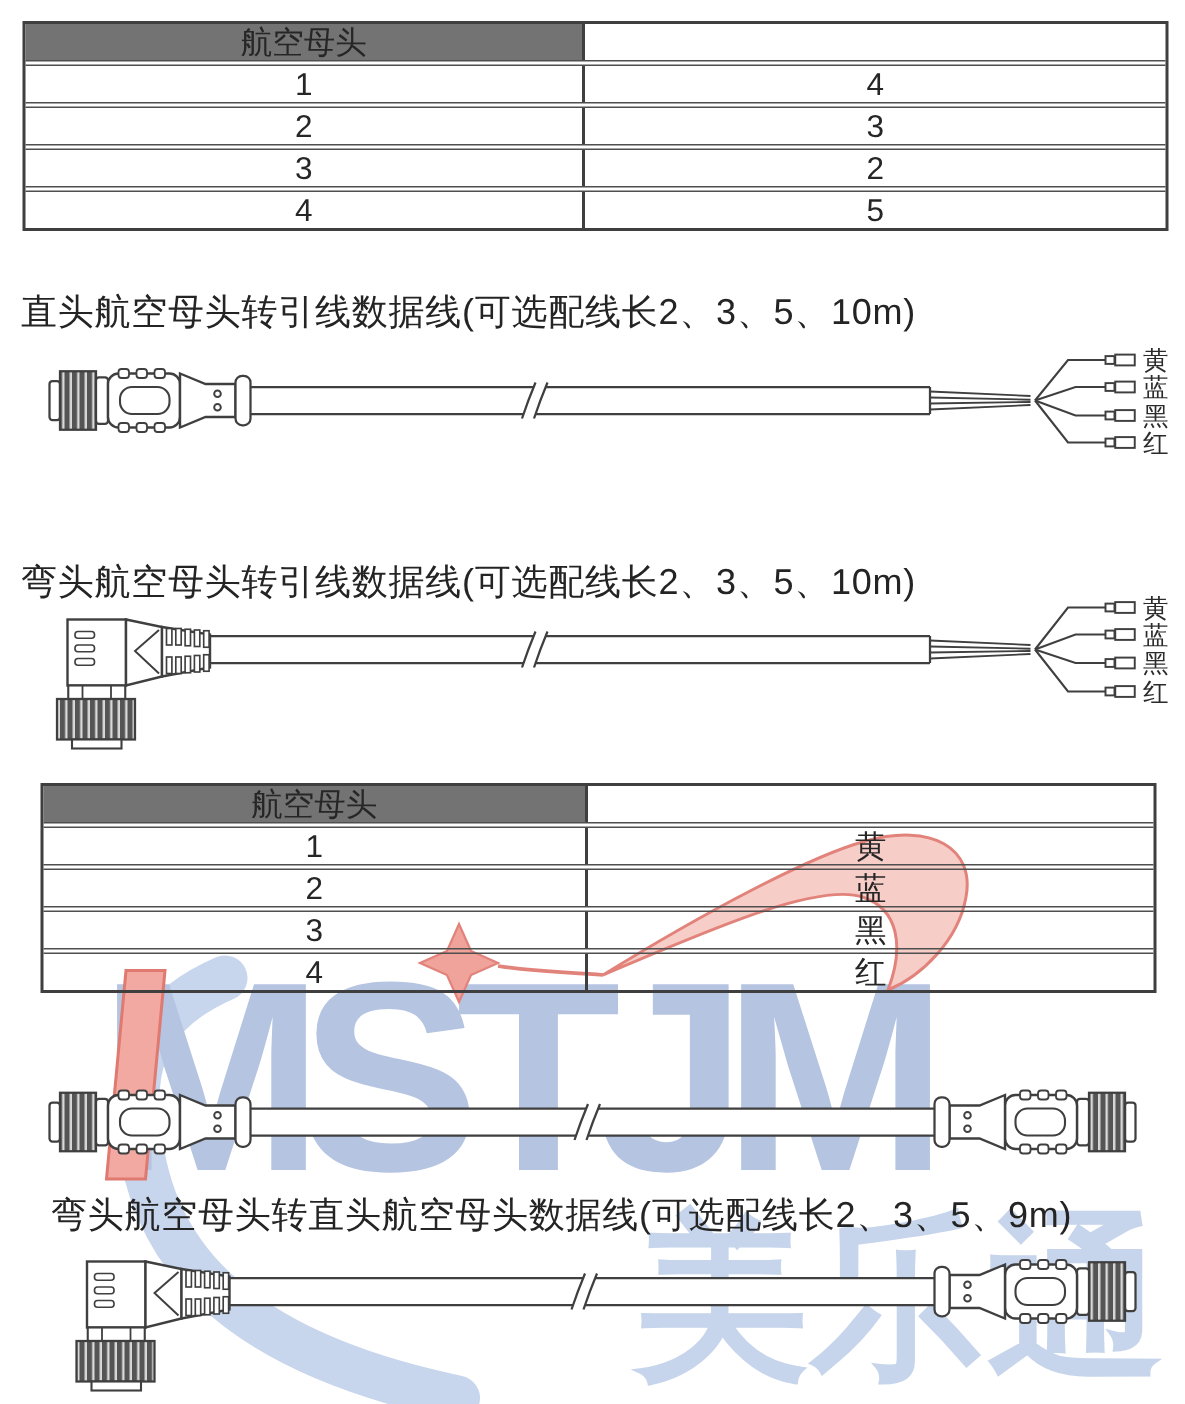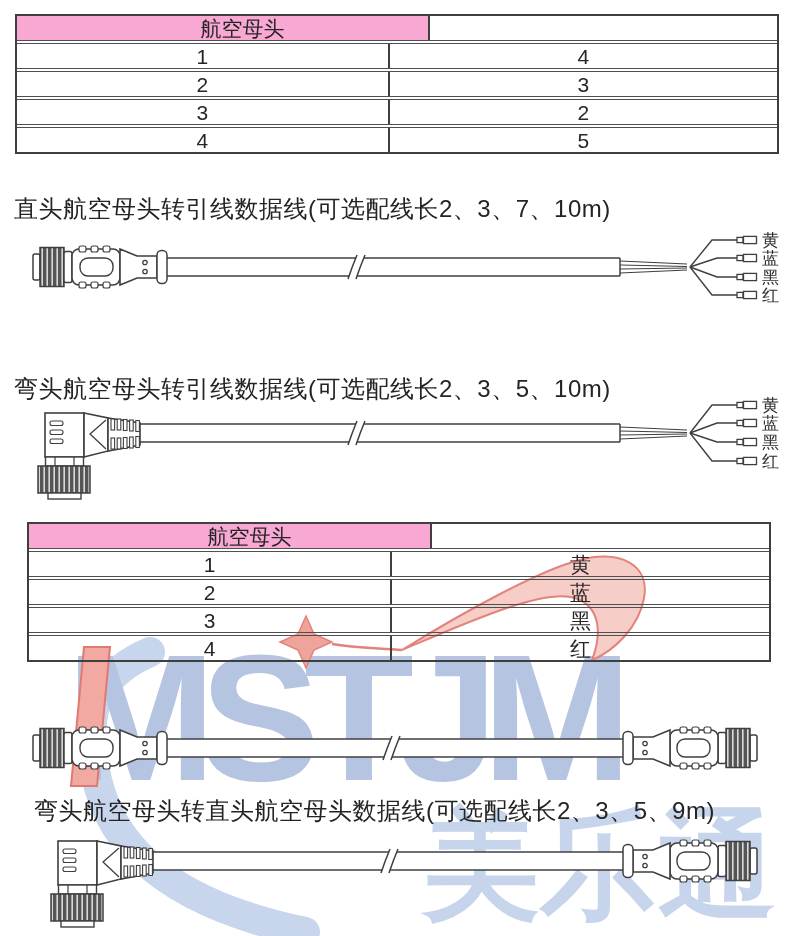--- a/index.html
+++ b/index.html
@@ -12,21 +12,21 @@
 
   
   .tbl { border:2px solid #3f3f3f; }
   .tbl .row { display:flex; }
   .tbl .row + .row { border-top:4px double #4f4f4f; }
   .tbl .cell {
     flex:1; text-align:center; font-size:21px; line-height:23px;
     padding:1px 0 0 0; color:#262626; overflow:hidden; white-space:nowrap;
   }
   .tbl .cell:first-child { flex:0 0 48.8%; border-right:2px solid #3f3f3f; }
-  .tbl .hrow .cell { background:#f9a8d4;padding-left:40px; }
+  .tbl .hrow .cell { background:#737373; }
 
   .title { position:absolute; z-index:1; font-size:24px; line-height:30px;
            color:#242424; white-space:nowrap; letter-spacing:0.5px; }
 
   .diag { position:absolute; left:0; z-index:1; }
   svg text.wlabel { font-family:"Liberation Sans", sans-serif; font-size:17px; fill:#2b2b2b; }
 </style>
 </head>
 <body>
 
@@ -121,21 +121,21 @@
     <div class="row">
       <div class="cell">3</div>
       <div class="cell">2</div>
     </div>
     <div class="row">
       <div class="cell">4</div>
       <div class="cell">5</div>
     </div>
   </div>
 
-  <div class="title" style="left:14px; top:194px;">直头航空母头转引线数据线(可选配线长2、3、7、10m)</div>
+  <div class="title" style="left:14px; top:194px;">直头航空母头转引线数据线(可选配线长2、3、5、10m)</div>
 
   <svg class="diag" style="top:228px;" width="790" height="92" viewBox="0 0 790 92">
     <rect x="167" y="30" width="453" height="18" fill="#ffffff"></rect>
     <g stroke="#3f3f3f" stroke-width="1.5">
       <line x1="167" y1="30" x2="620" y2="30"></line>
       <line x1="167" y1="48" x2="620" y2="48"></line>
       <line x1="620" y1="30" x2="620" y2="48"></line>
     </g>
     <use href="#conn-straight" transform="translate(33,39)"></use>
     <use href="#brk" transform="translate(355,39)"></use>

